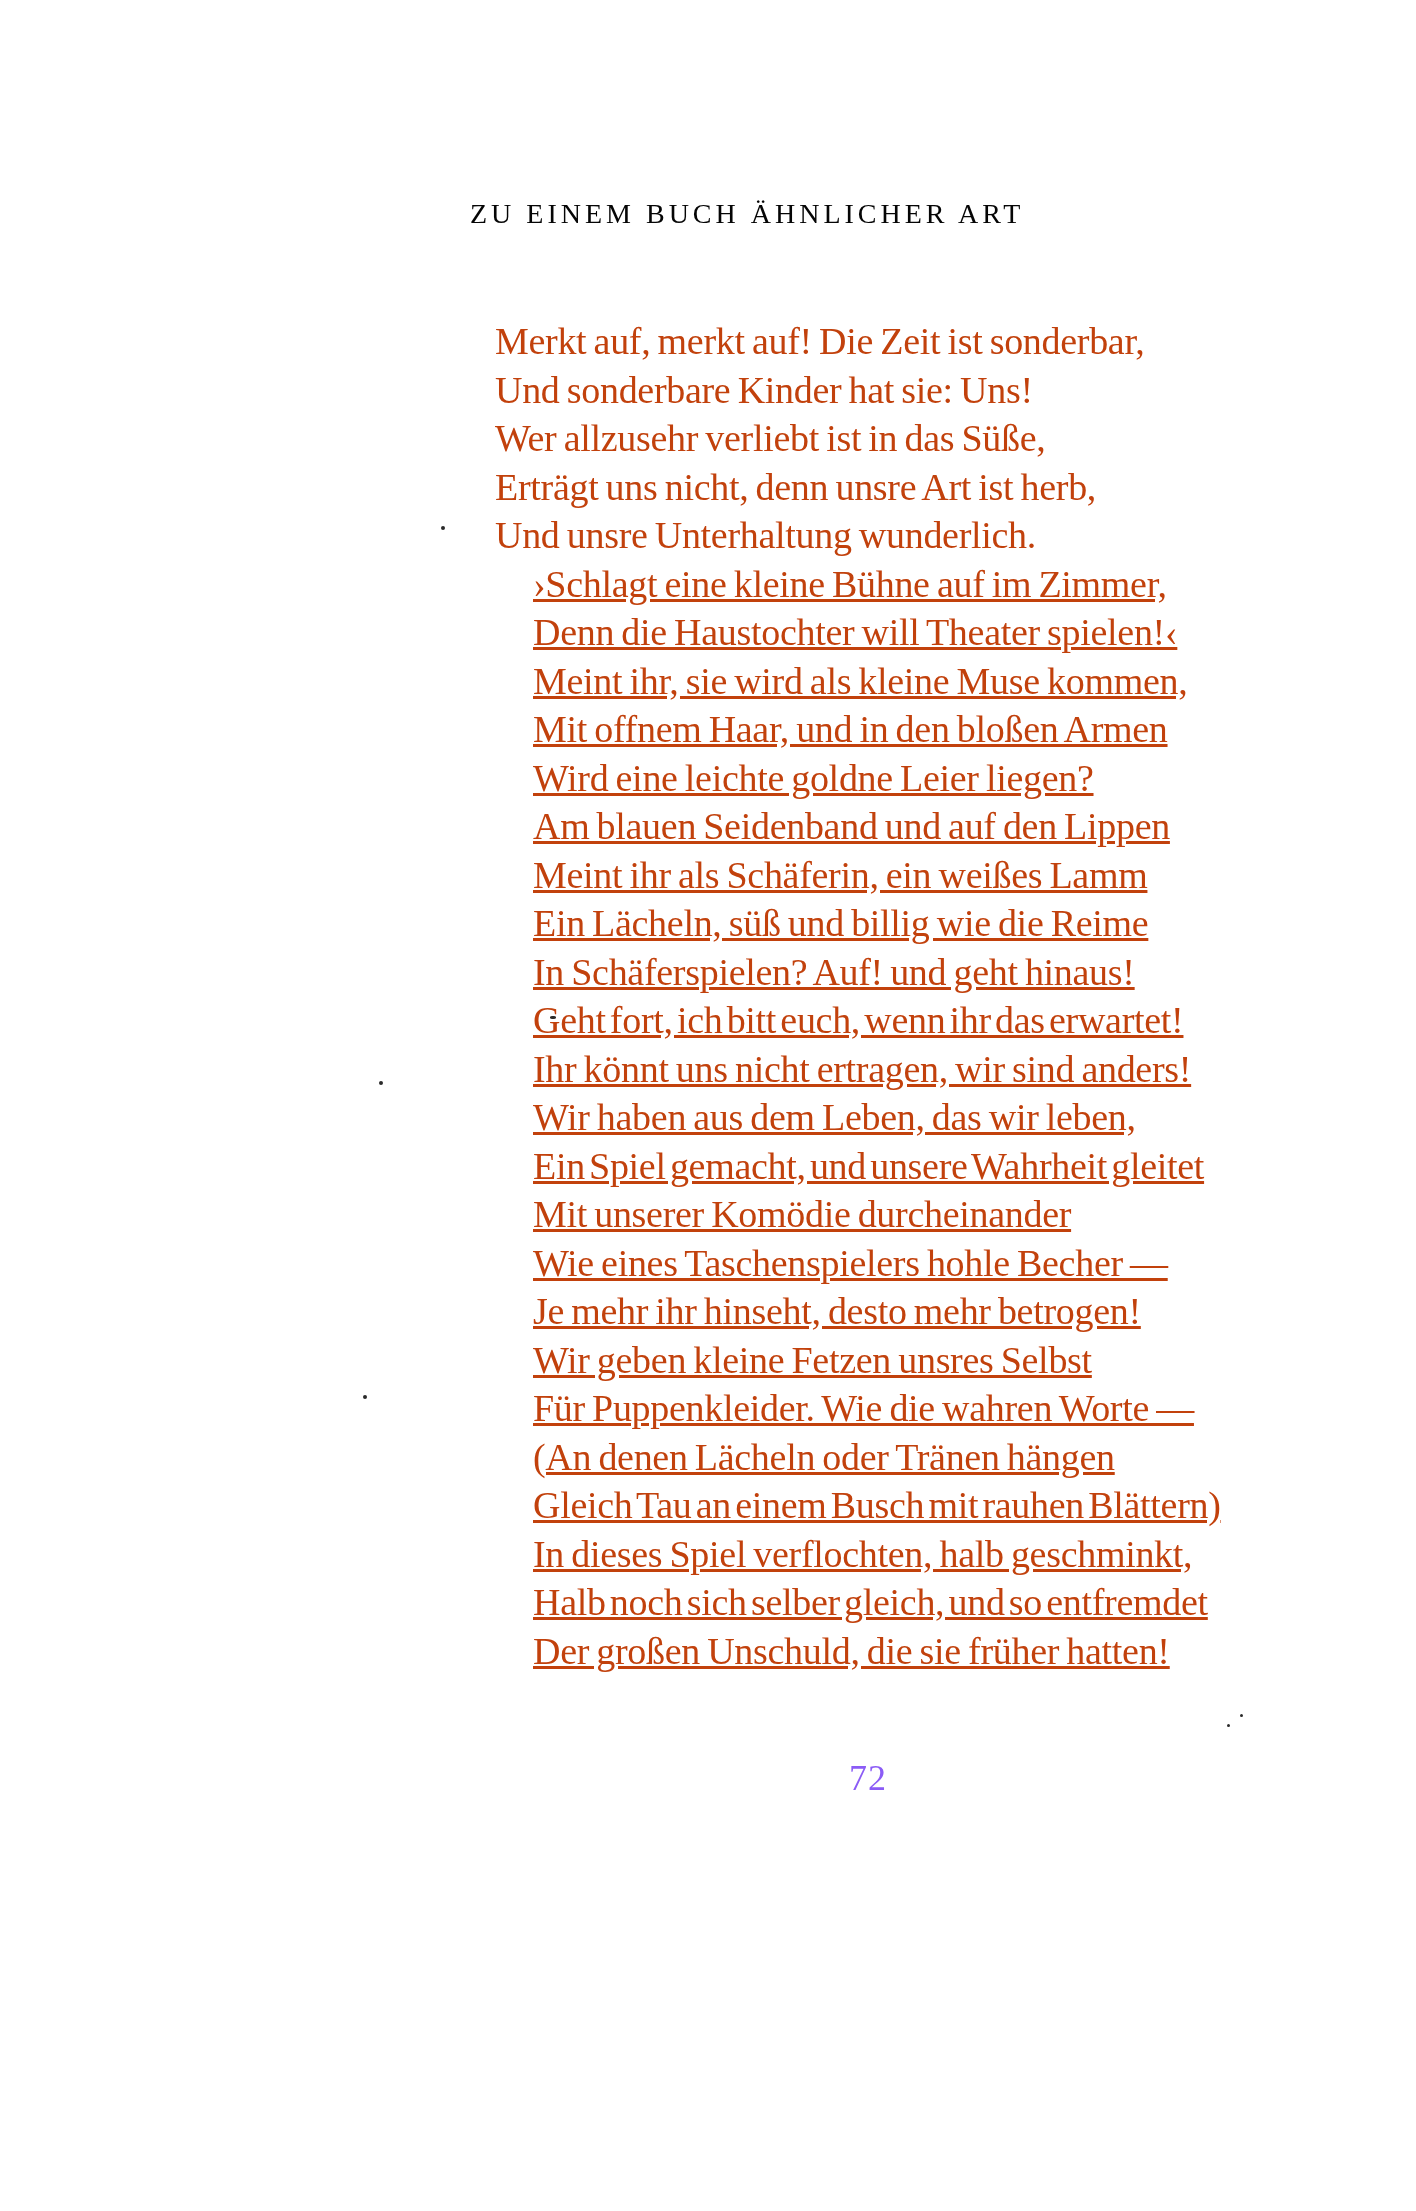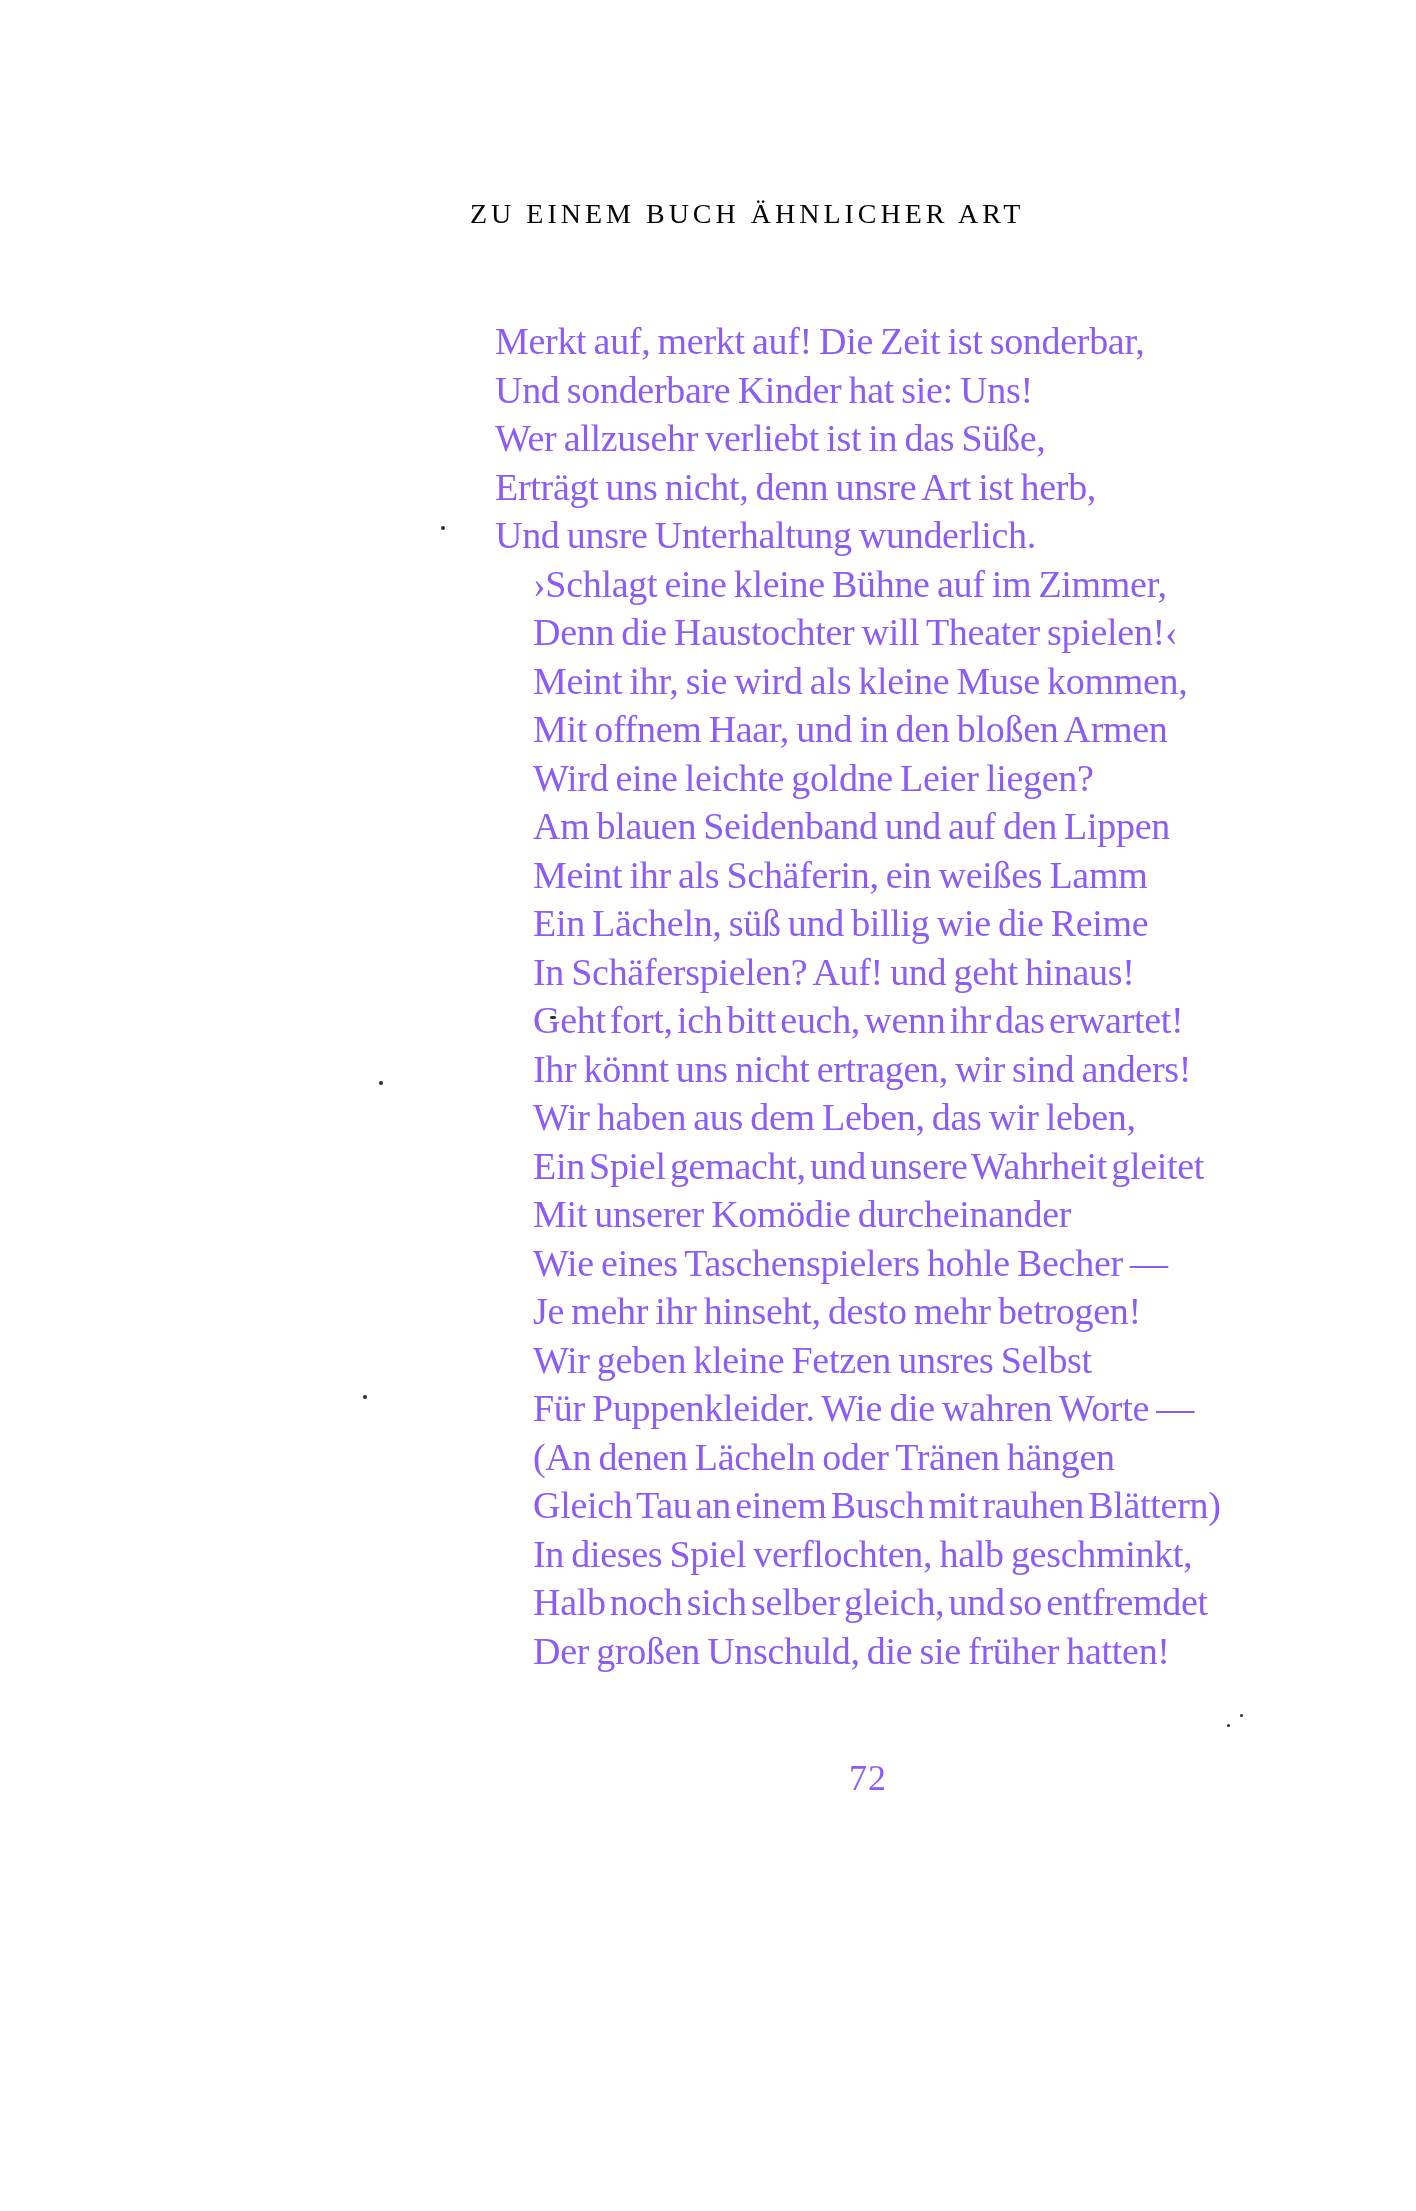--- a/index.html
+++ b/index.html
@@ -27,24 +27,24 @@
   }
   .poem {
     position: absolute;
     top: 317px;
     left: 495px;
     font-size: 38px;
     line-height: 48.5px;
     letter-spacing: -0.3px;
     word-spacing: -2px;
     white-space: nowrap;
-    color: #8b5cf6;
+    color: #c2410c;
   }
   .poem .line { height: 48.5px; }
-  .poem .indent { padding-left: 38px; }
+  .poem .indent { padding-left: 38px; text-decoration: underline; }
   .poem .tight { word-spacing: -5px; }
   .page-number {
     position: absolute;
     top: 1757px;
     left: 849px;
     font-size: 36px;
     letter-spacing: 1px;
     color: #8b5cf6;
   }
   .speck {

